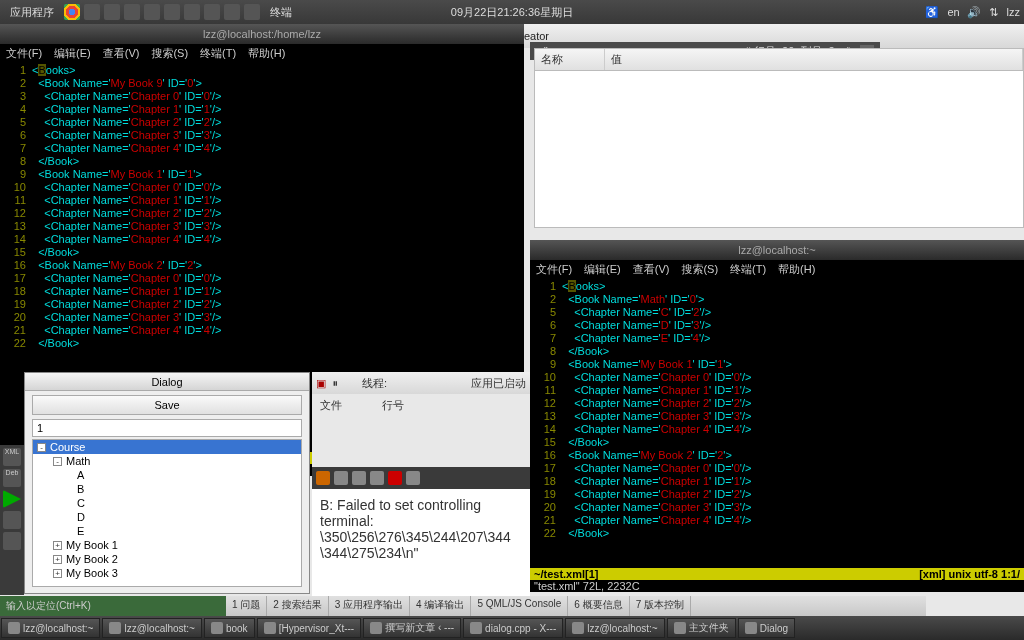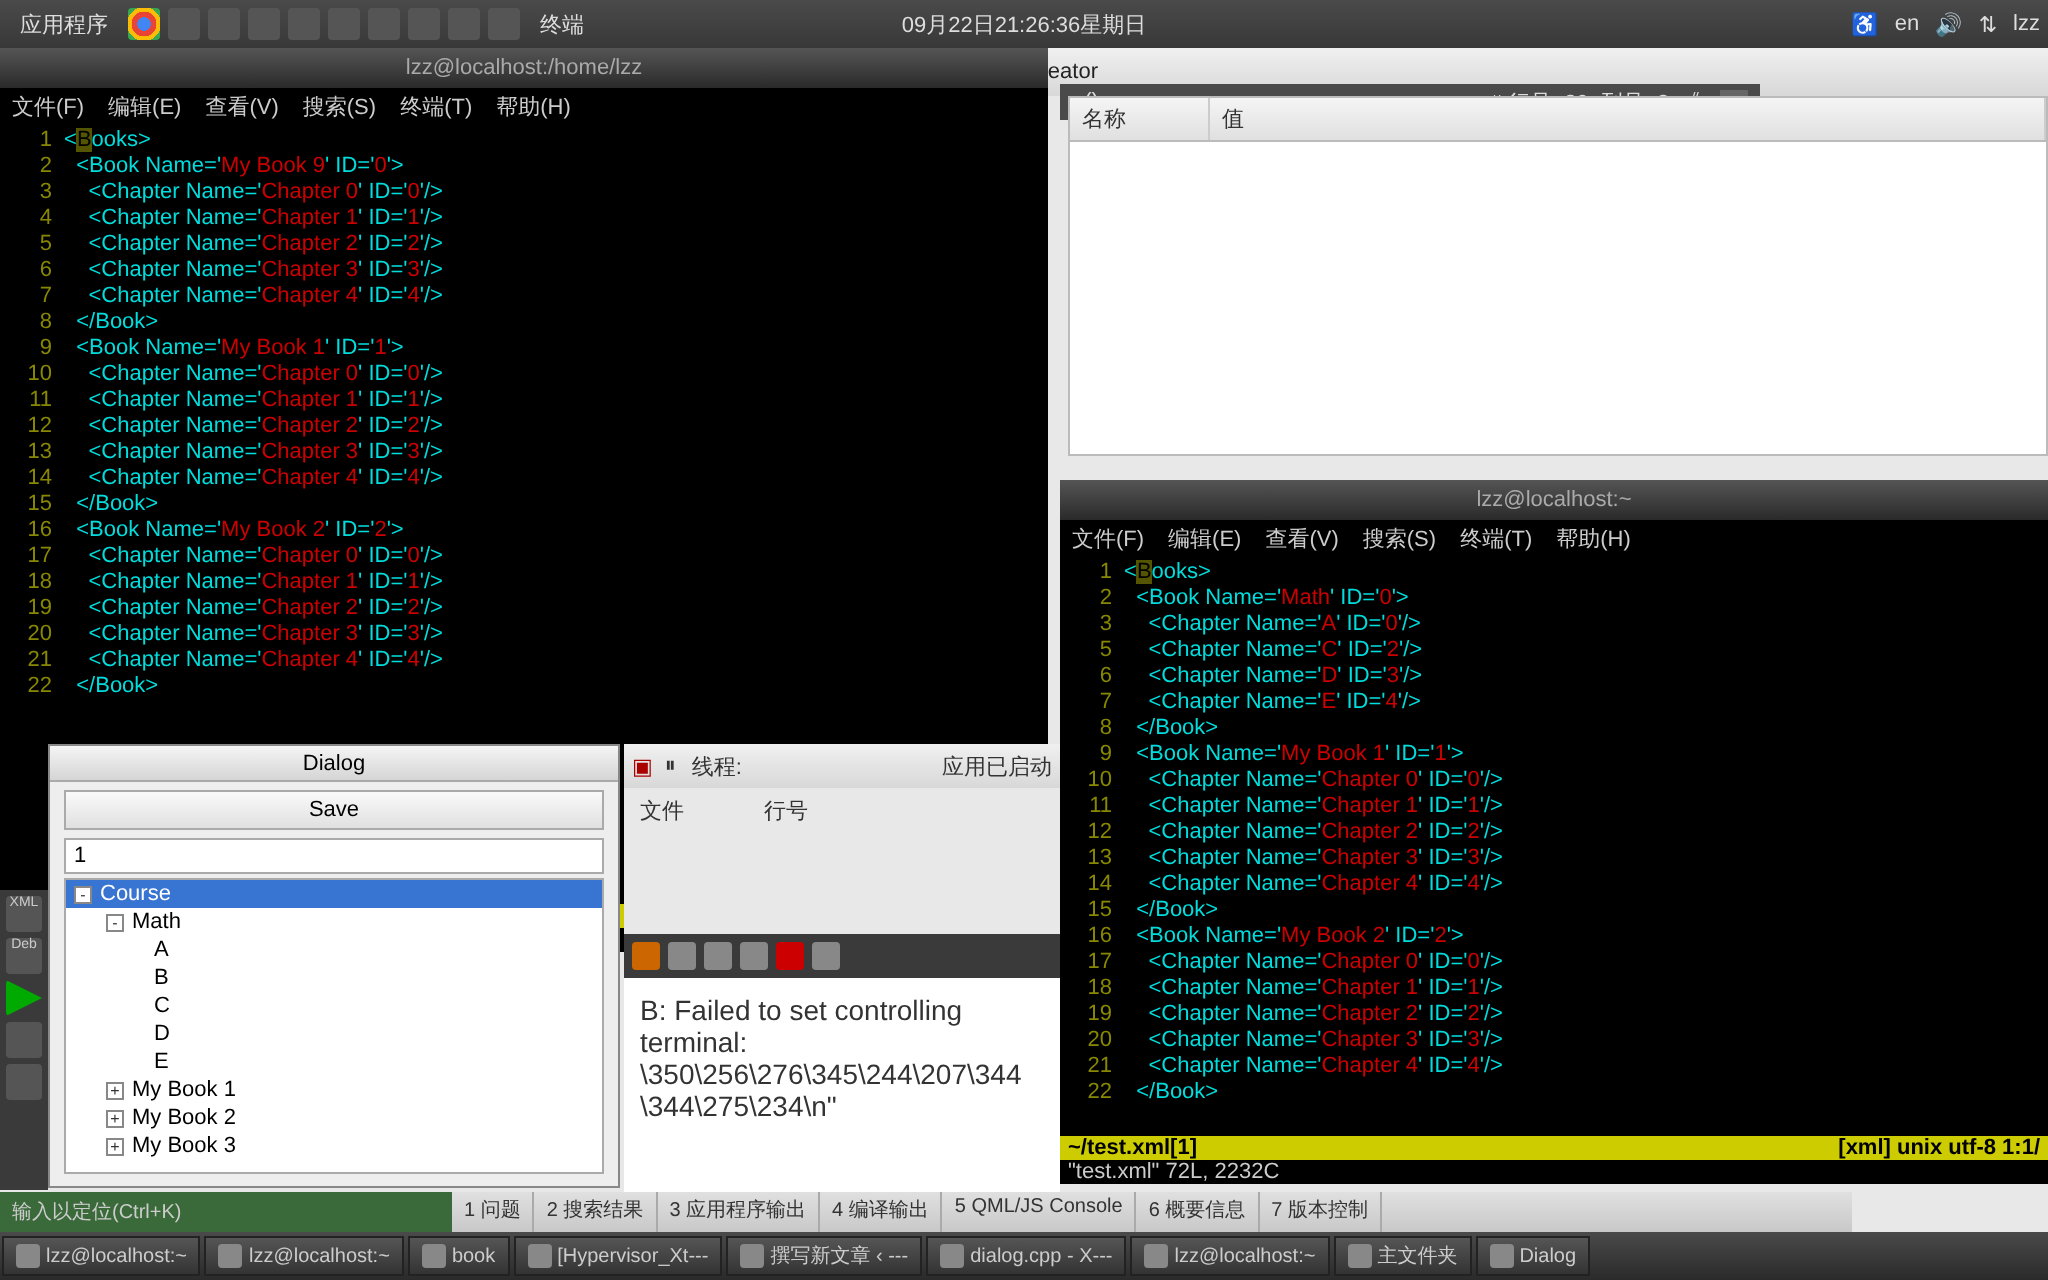--- a/index.html
+++ b/index.html
@@ -159,21 +159,20 @@
       <span>文件(F)</span>
       <span>编辑(E)</span>
       <span>查看(V)</span>
       <span>搜索(S)</span>
       <span>终端(T)</span>
       <span>帮助(H)</span>
     </div>
   <div class="vim-body" id="vim2-body">
       <div class="vim-line"><span class="ln">1</span><span class="tag">&lt;</span><span class="sel">B</span><span class="tag">ooks&gt;</span></div>
       <div class="vim-line"><span class="ln">2</span>  <span class="tag">&lt;Book Name='</span><span class="str">Math</span><span class="tag">' ID='</span><span class="str">0</span><span class="tag">'&gt;</span></div>
-      <div class="vim-line"><span class="ln">3</span>    <span class="tag">&lt;Chapter Name='</span><span class="str">A</span><span class="tag">' ID='</span><span class="str">0</span><span class="tag">'/&gt;</span></div>
       <div class="vim-line"><span class="ln">5</span>    <span class="tag">&lt;Chapter Name='</span><span class="str">C</span><span class="tag">' ID='</span><span class="str">2</span><span class="tag">'/&gt;</span></div>
       <div class="vim-line"><span class="ln">6</span>    <span class="tag">&lt;Chapter Name='</span><span class="str">D</span><span class="tag">' ID='</span><span class="str">3</span><span class="tag">'/&gt;</span></div>
       <div class="vim-line"><span class="ln">7</span>    <span class="tag">&lt;Chapter Name='</span><span class="str">E</span><span class="tag">' ID='</span><span class="str">4</span><span class="tag">'/&gt;</span></div>
       <div class="vim-line"><span class="ln">8</span>  <span class="tag">&lt;/Book&gt;</span></div>
       <div class="vim-line"><span class="ln">9</span>  <span class="tag">&lt;Book Name='</span><span class="str">My Book 1</span><span class="tag">' ID='</span><span class="str">1</span><span class="tag">'&gt;</span></div>
       <div class="vim-line"><span class="ln">10</span>    <span class="tag">&lt;Chapter Name='</span><span class="str">Chapter 0</span><span class="tag">' ID='</span><span class="str">0</span><span class="tag">'/&gt;</span></div>
       <div class="vim-line"><span class="ln">11</span>    <span class="tag">&lt;Chapter Name='</span><span class="str">Chapter 1</span><span class="tag">' ID='</span><span class="str">1</span><span class="tag">'/&gt;</span></div>
       <div class="vim-line"><span class="ln">12</span>    <span class="tag">&lt;Chapter Name='</span><span class="str">Chapter 2</span><span class="tag">' ID='</span><span class="str">2</span><span class="tag">'/&gt;</span></div>
       <div class="vim-line"><span class="ln">13</span>    <span class="tag">&lt;Chapter Name='</span><span class="str">Chapter 3</span><span class="tag">' ID='</span><span class="str">3</span><span class="tag">'/&gt;</span></div>
       <div class="vim-line"><span class="ln">14</span>    <span class="tag">&lt;Chapter Name='</span><span class="str">Chapter 4</span><span class="tag">' ID='</span><span class="str">4</span><span class="tag">'/&gt;</span></div>
@@ -235,21 +234,21 @@
         <span class="tree-exp">+</span>
         <span>My Book 3</span>
       </div>
     </div>
 </div>
 
 <div class="debug-panel">
   <div class="debug-top">
     <span style="color:#a00">▣</span>
     <span>⏸</span>
-    <span style="margin-left:2px">线程:</span>
+    <span style="margin-left:18px">线程:</span>
     <span style="margin-left:auto">应用已启动</span>
   </div>
   <div class="debug-row">
     <span>文件</span>
     <span>行号</span>
   </div>
   <div class="debug-tools">
     <span class="tb-ico" style="background:#c60"></span>
     <span class="tb-ico" style="background:#888"></span>
     <span class="tb-ico" style="background:#888"></span>

